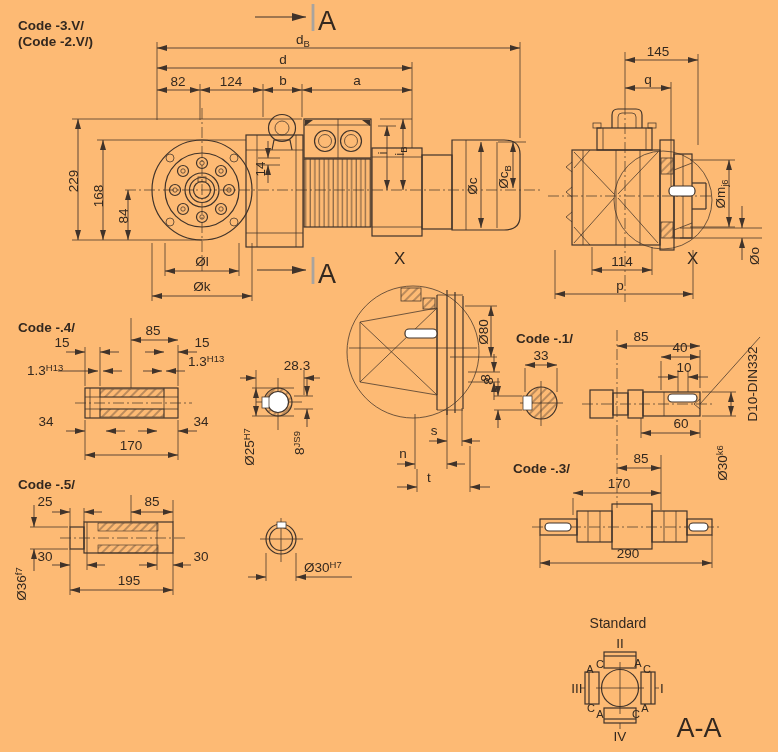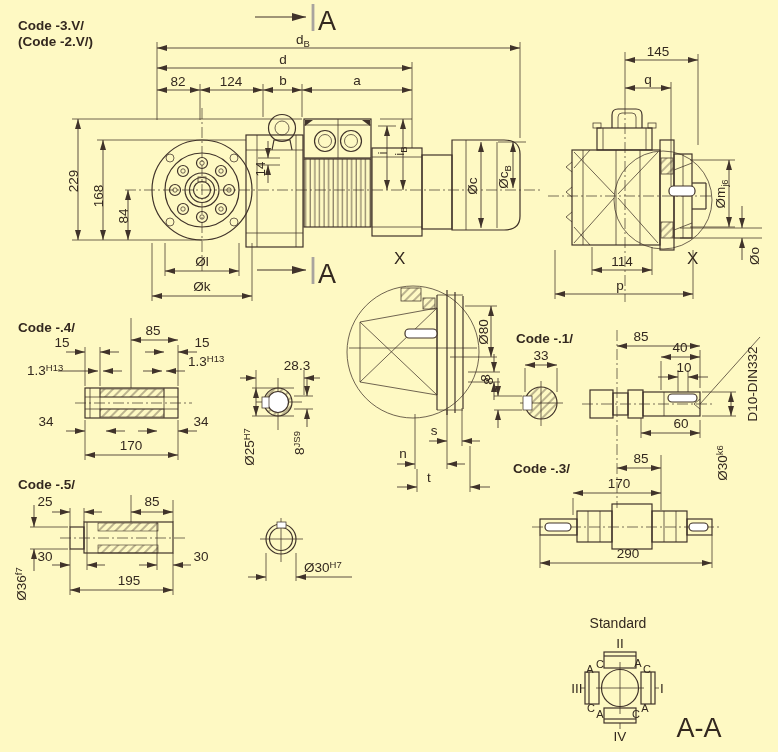--- a/index.html
+++ b/index.html
@@ -1,16 +1,16 @@
 <!DOCTYPE html>
 <html><head>
 <meta charset="utf-8">
 <style>
   html,body{margin:0;padding:0;background:#ffffff;}
-  .stage{position:relative;width:778px;height:752px;background:#fef9c3;overflow:hidden;}
+  .stage{position:relative;width:778px;height:752px;background:#fdba74;overflow:hidden;}
   svg text{font-family:"Liberation Sans","DejaVu Sans",sans-serif;fill:#33281f;}
   .t{font-size:13.5px;}
   .ts{font-size:9.5px;}
   .tb{font-size:13.5px;font-weight:bold;}
   .big{font-size:27px;}
   .med{font-size:17px;}
   .std{font-size:14px;}
   .aa{font-size:11px;}
   .ln{stroke:#40332a;stroke-width:1.2;fill:none;}
   .lt{stroke:#40332a;stroke-width:0.75;fill:none;}

